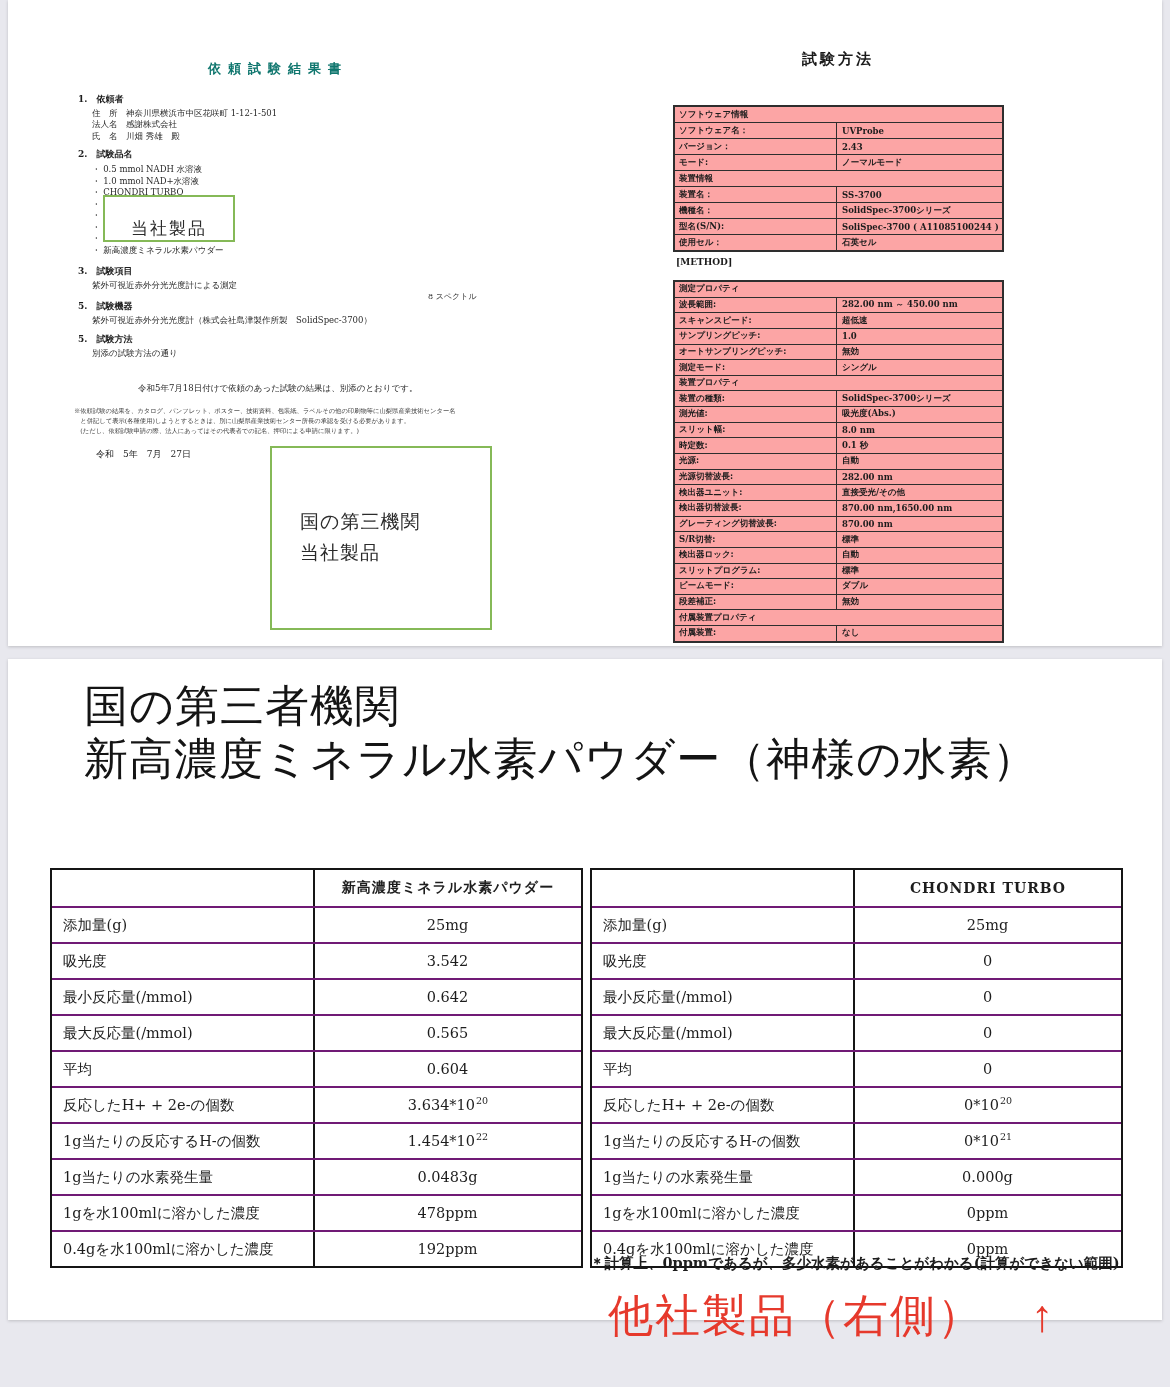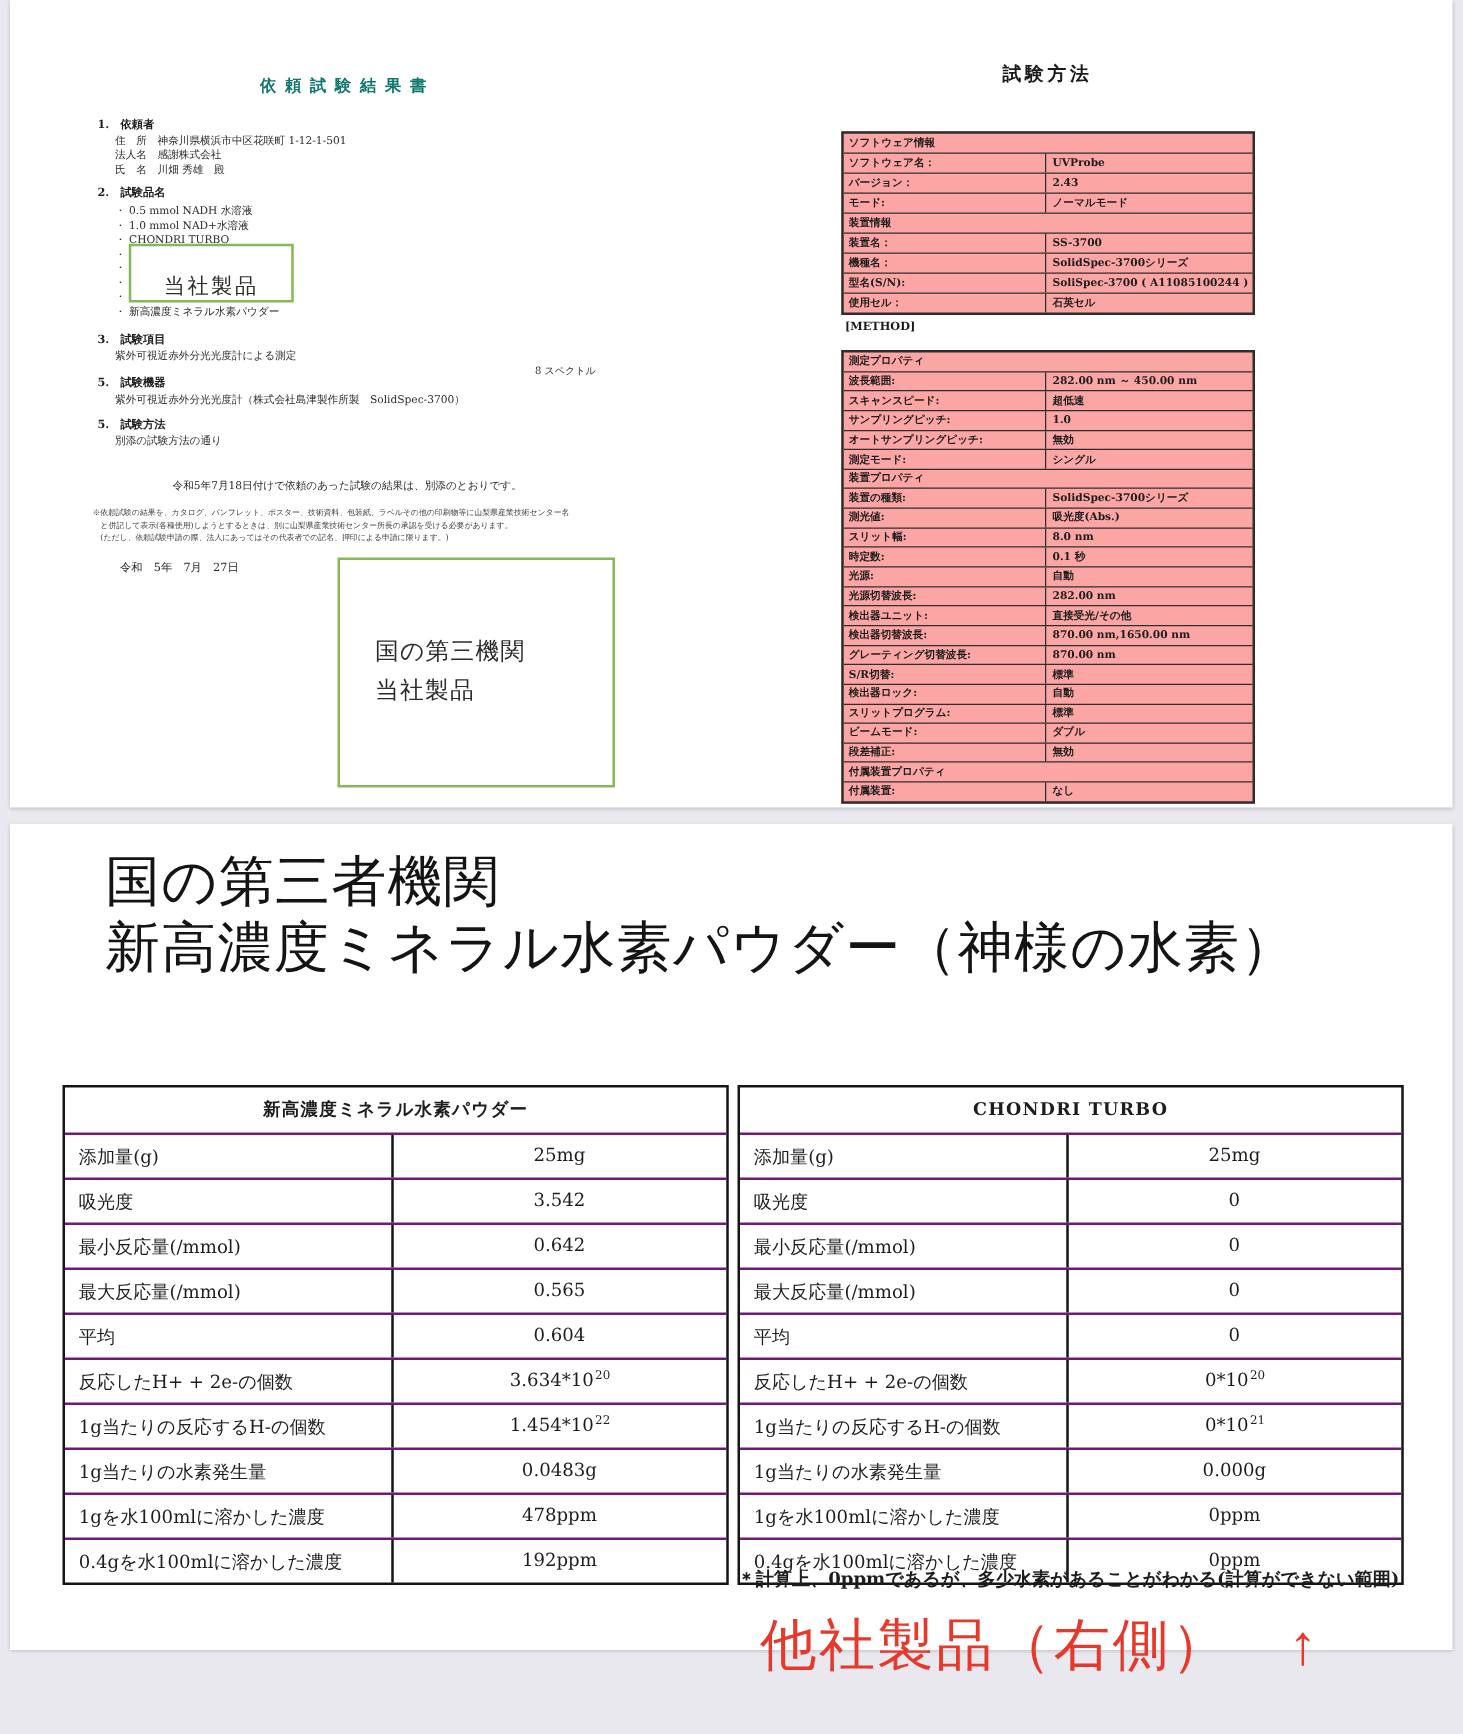--- a/index.html
+++ b/index.html
@@ -50,21 +50,21 @@
   .kv-row .v{flex:1;padding-left:5px;display:flex;align-items:center;}
   .kv-section .sl{padding-left:4px;display:flex;align-items:center;}
 
   
   #big-heading{left:76px;top:20px;font-family:"Liberation Sans","DejaVu Sans",sans-serif;font-size:44px;line-height:53px;color:#141414;letter-spacing:1px;}
   .cmp-table{top:209px;width:533px;border:2px solid #151515;background:#fff;box-sizing:border-box;}
   #cmp-left{left:42px;}
   #cmp-right{left:582px;}
   .cmp-row{display:flex;height:34px;border-top:2px solid #701a75;}
   .cmp-row:first-child{border-top:none;}
-  .cmp-row.hdr{height:36px;flex-direction:column;}
+  .cmp-row.hdr{height:36px;}
   .cmp-lab{width:263px;border-right:2px solid #151515;display:flex;align-items:center;padding-left:11px;font-size:14.5px;color:#1d1d1d;box-sizing:border-box;}
   .cmp-val{flex:1;display:flex;align-items:center;justify-content:center;font-size:14.5px;color:#1d1d1d;}
   .cmp-row.hdr .cmp-val{font-weight:600;font-size:14px;letter-spacing:1px;}
   .cmp-val sup{font-size:9.5px;position:relative;top:-5px;margin-left:1px;}
   #footnote{left:582px;top:595px;font-size:14.5px;font-weight:600;color:#1d1d1d;}
   #red-note{position:absolute;left:608px;top:1286px;z-index:6;
     font-family:"Liberation Sans","DejaVu Sans",sans-serif;
     font-size:45px;letter-spacing:2px;color:#e6392c;}
 </style>
 </head>

